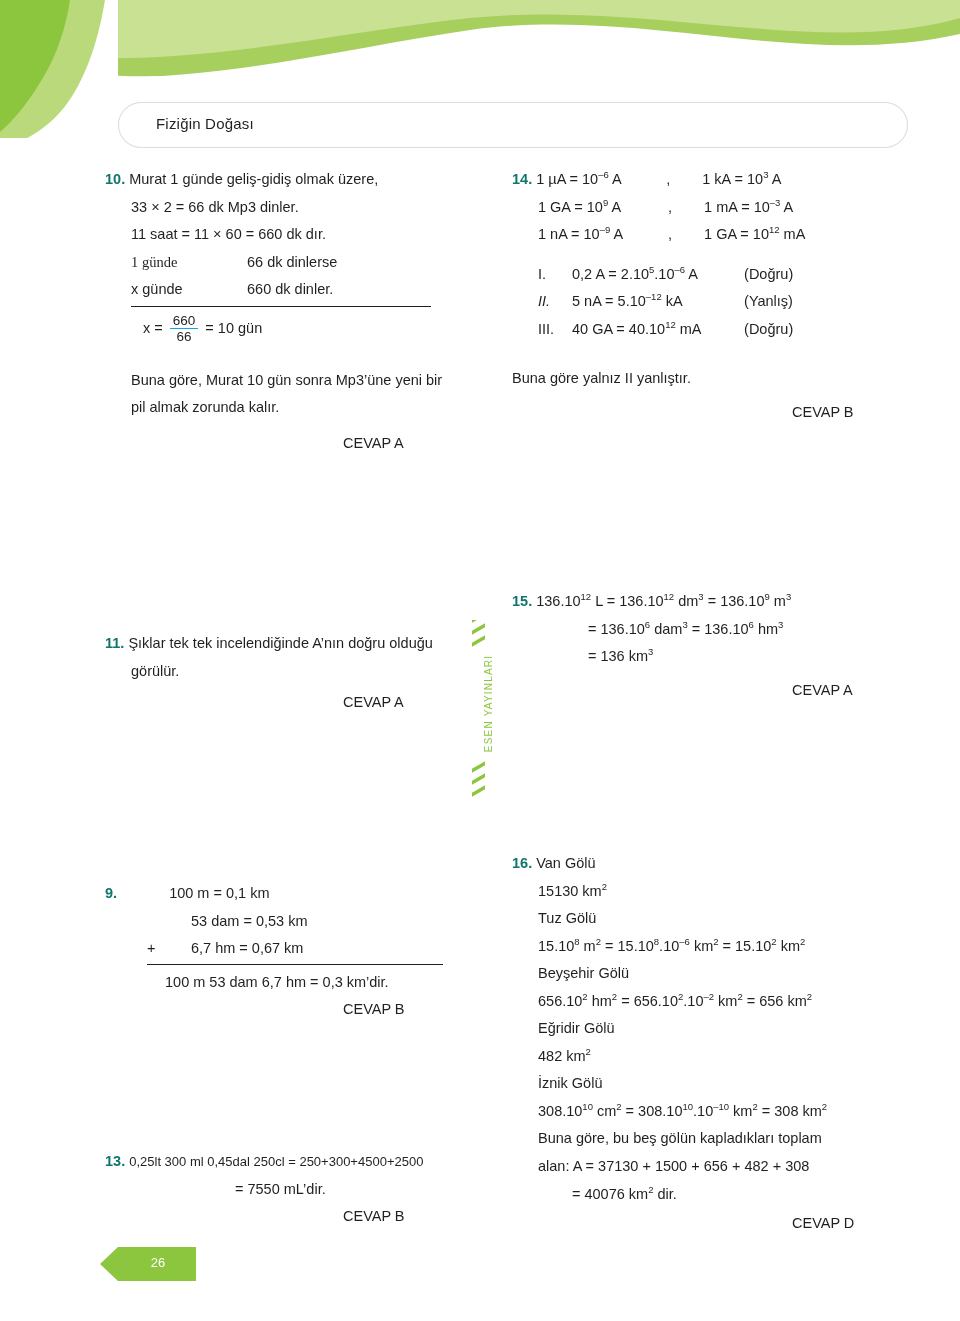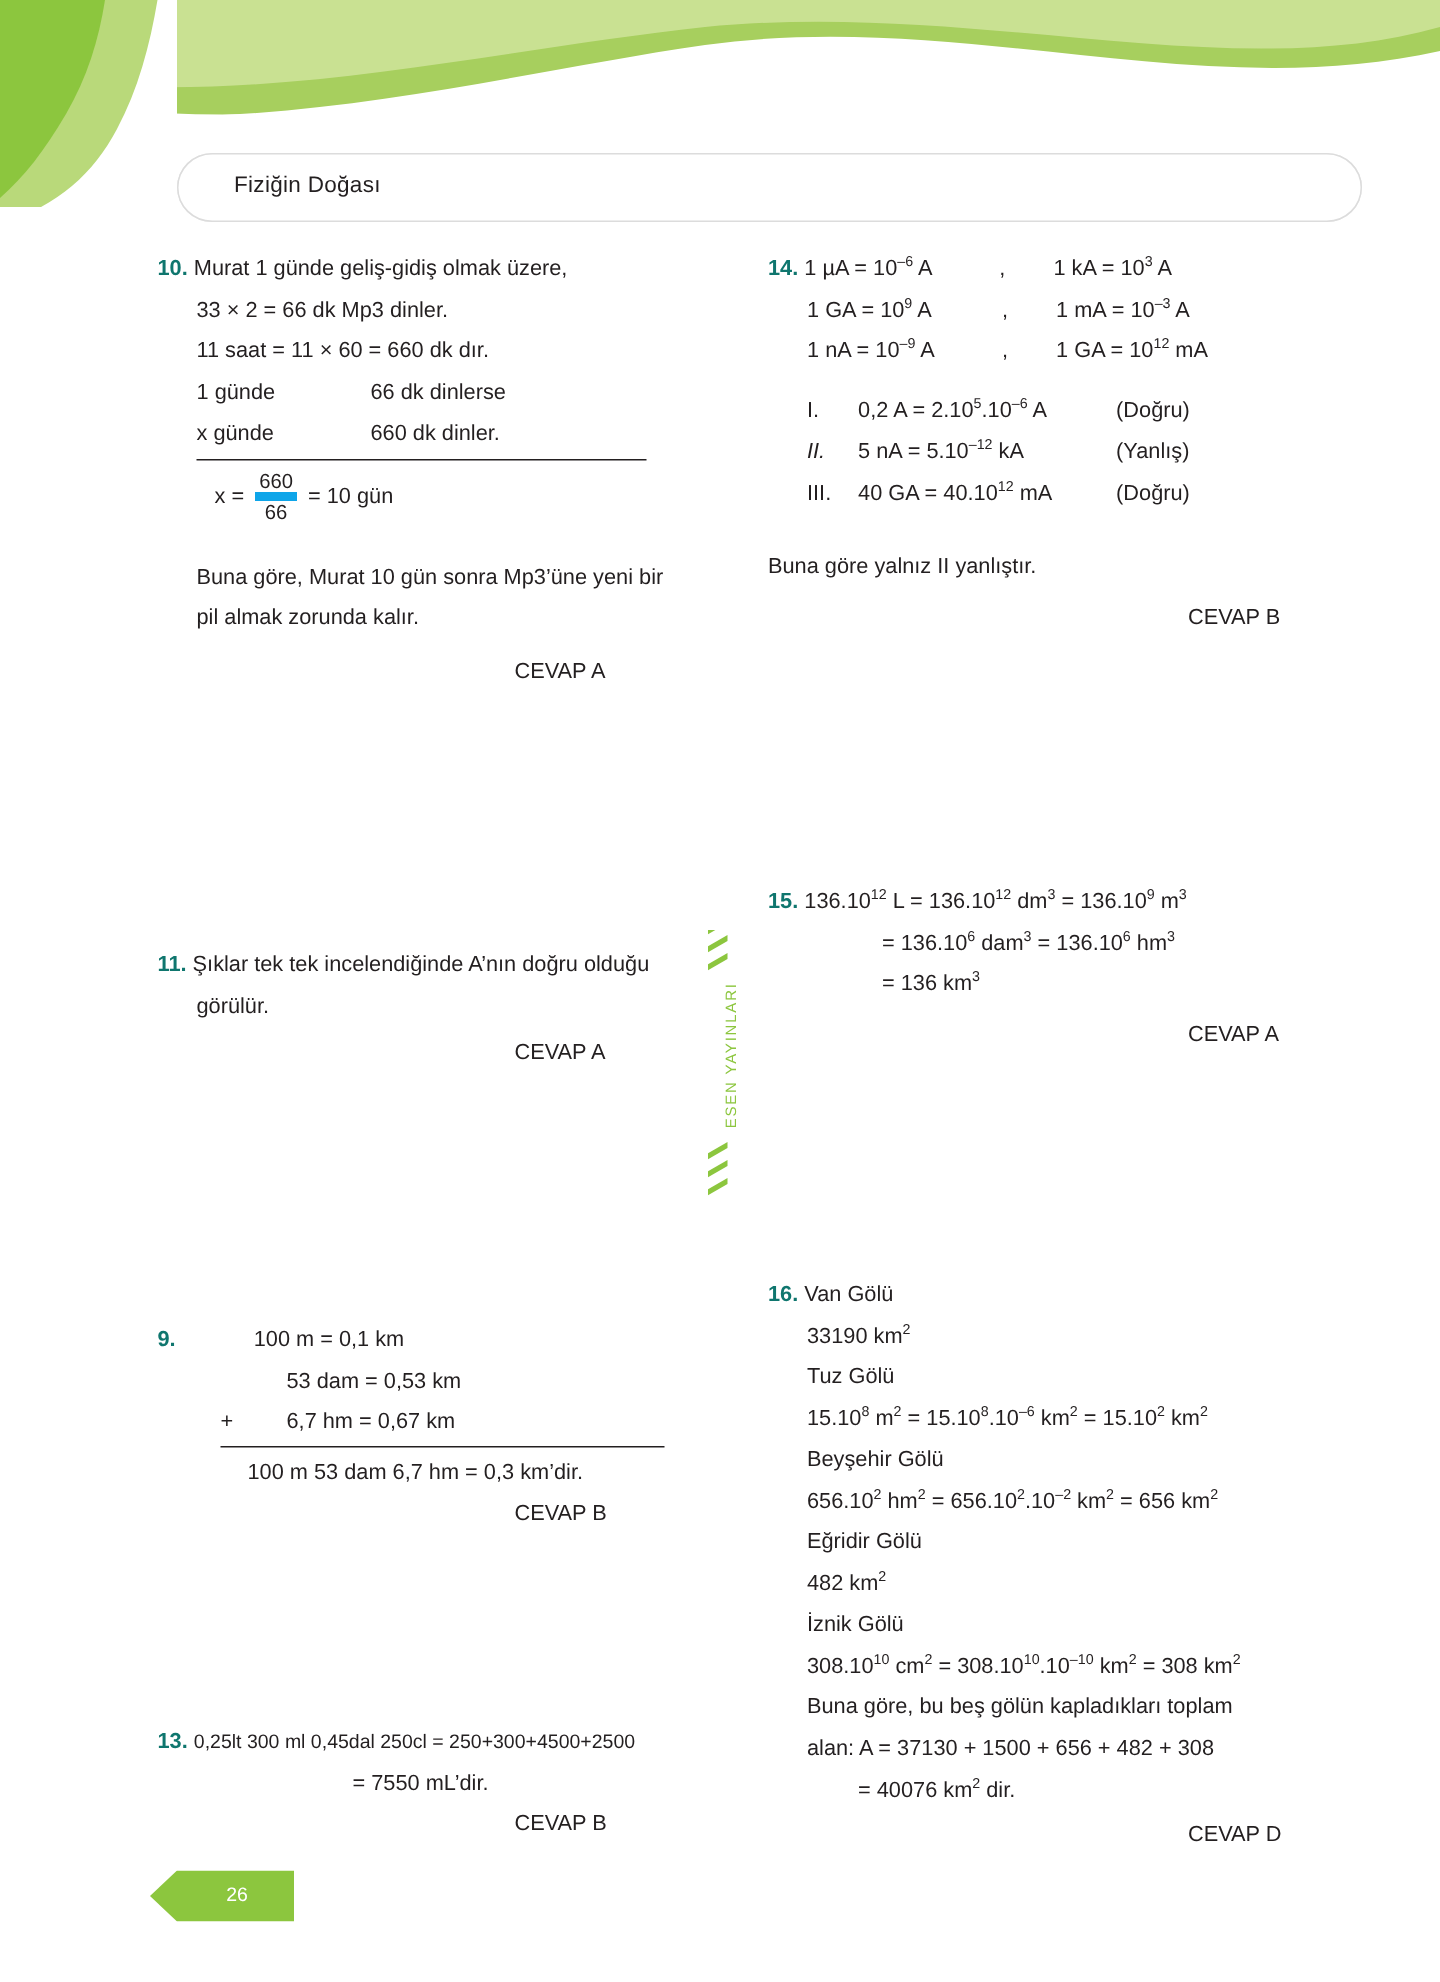--- a/index.html
+++ b/index.html
@@ -42,21 +42,21 @@
 
   .line { white-space:nowrap; }
   sup { font-size:9.5px; vertical-align:super; line-height:0; }
   .cevap { color:#231f20; }
 
   .frac {
     display:inline-block; vertical-align:middle; text-align:center;
     margin:0 3px; line-height:1.15;
   }
   .frac .num { display:block; font-size:13.5px; padding:0 3px; }
-  .frac .den { display:block; font-size:13.5px; border-top:6px solid #0ea5e9; padding:0 3px; }
+  .frac .den { display:block; font-size:13.5px; border-top:1px solid #0ea5e9; padding:0 3px; }
 
   .rule { border-top:1px solid #231f20; height:0; }
 
   
   .watermark {
     position:absolute; left:470px; top:620px;
     width:18px; height:180px;
   }
   .watermark .txt {
     position:absolute; left:-72px; top:78px;
@@ -105,21 +105,21 @@
     </svg>
     <div class="title">Fiziğin Doğası</div>
   </div>
 
   <div class="col colL" style="top:166px;">
     <div class="line"><span class="qnum">10.</span>
       <span>Murat 1 günde geliş-gidiş olmak üzere,</span></div>
     <div class="line" style="padding-left:26px;">33 × 2 = 66 dk Mp3 dinler.</div>
     <div class="line" style="padding-left:26px;">11 saat = 11 × 60 = 660 dk dır.</div>
     <div class="line" style="padding-left:26px;">
-      <span style="display:inline-block;width:116px;">1 günde</span><span>66 dk dinlerse</span>
+      <span style="display:inline-block;width:116px;font-family:Liberation Serif, serif;">1 günde</span><span>66 dk dinlerse</span>
     </div>
     <div class="line" style="padding-left:26px;">
       <span style="display:inline-block;width:116px;">x günde</span><span>660 dk dinler.</span>
     </div>
     <div class="rule" style="margin:2px 0 6px 26px;width:300px;"></div>
     <div class="line" style="padding-left:38px;">
       <span>x =</span>
       <span class="frac">
         <span class="num">660</span>
         <span class="den">66</span>
@@ -230,21 +230,21 @@
     </div>
     <div class="rule" style="margin:1px 0 4px 42px;width:296px;"></div>
     <div class="line" style="padding-left:60px;">100 m 53 dam 6,7 hm = 0,3 km’dir.</div>
     <div class="line cevap" style="padding-left:238px;">CEVAP B</div>
   </div>
 
   <div class="col colR" style="top:850px;">
     <div class="line"><span class="qnum">16.</span>
       <span>Van Gölü</span></div>
     <div class="line" style="padding-left:26px;">
-      <span>33190 km</span><sup>2</sup>
+      <span>15130 km</span><sup>2</sup>
     </div>
     <div class="line" style="padding-left:26px;">Tuz Gölü</div>
     <div class="line" style="padding-left:26px;">
       <span>15.10</span><sup>8</sup><span> m</span><sup>2</sup><span> = 15.10</span><sup>8</sup><span>.10</span><sup>–6</sup><span> km</span><sup>2</sup><span> = 15.10</span><sup>2</sup><span> km</span><sup>2</sup>
     </div>
     <div class="line" style="padding-left:26px;">Beyşehir Gölü</div>
     <div class="line" style="padding-left:26px;">
       <span>656.10</span><sup>2</sup><span> hm</span><sup>2</sup><span> = 656.10</span><sup>2</sup><span>.10</span><sup>–2</sup><span> km</span><sup>2</sup><span> = 656 km</span><sup>2</sup>
     </div>
     <div class="line" style="padding-left:26px;">Eğridir Gölü</div>

